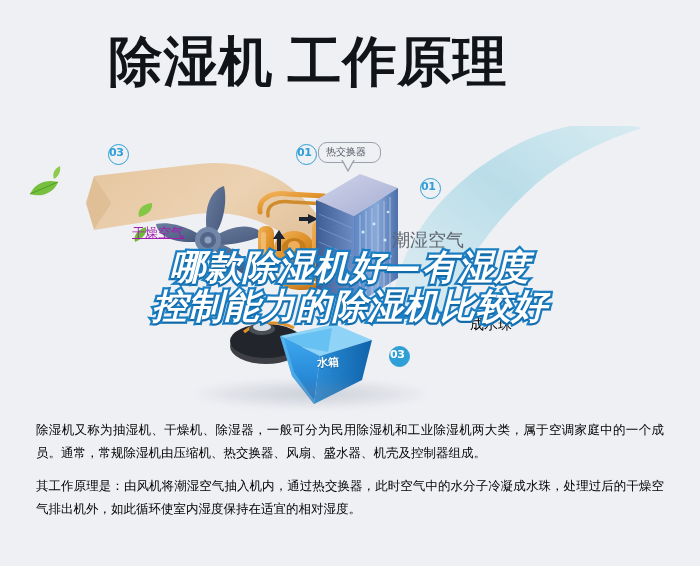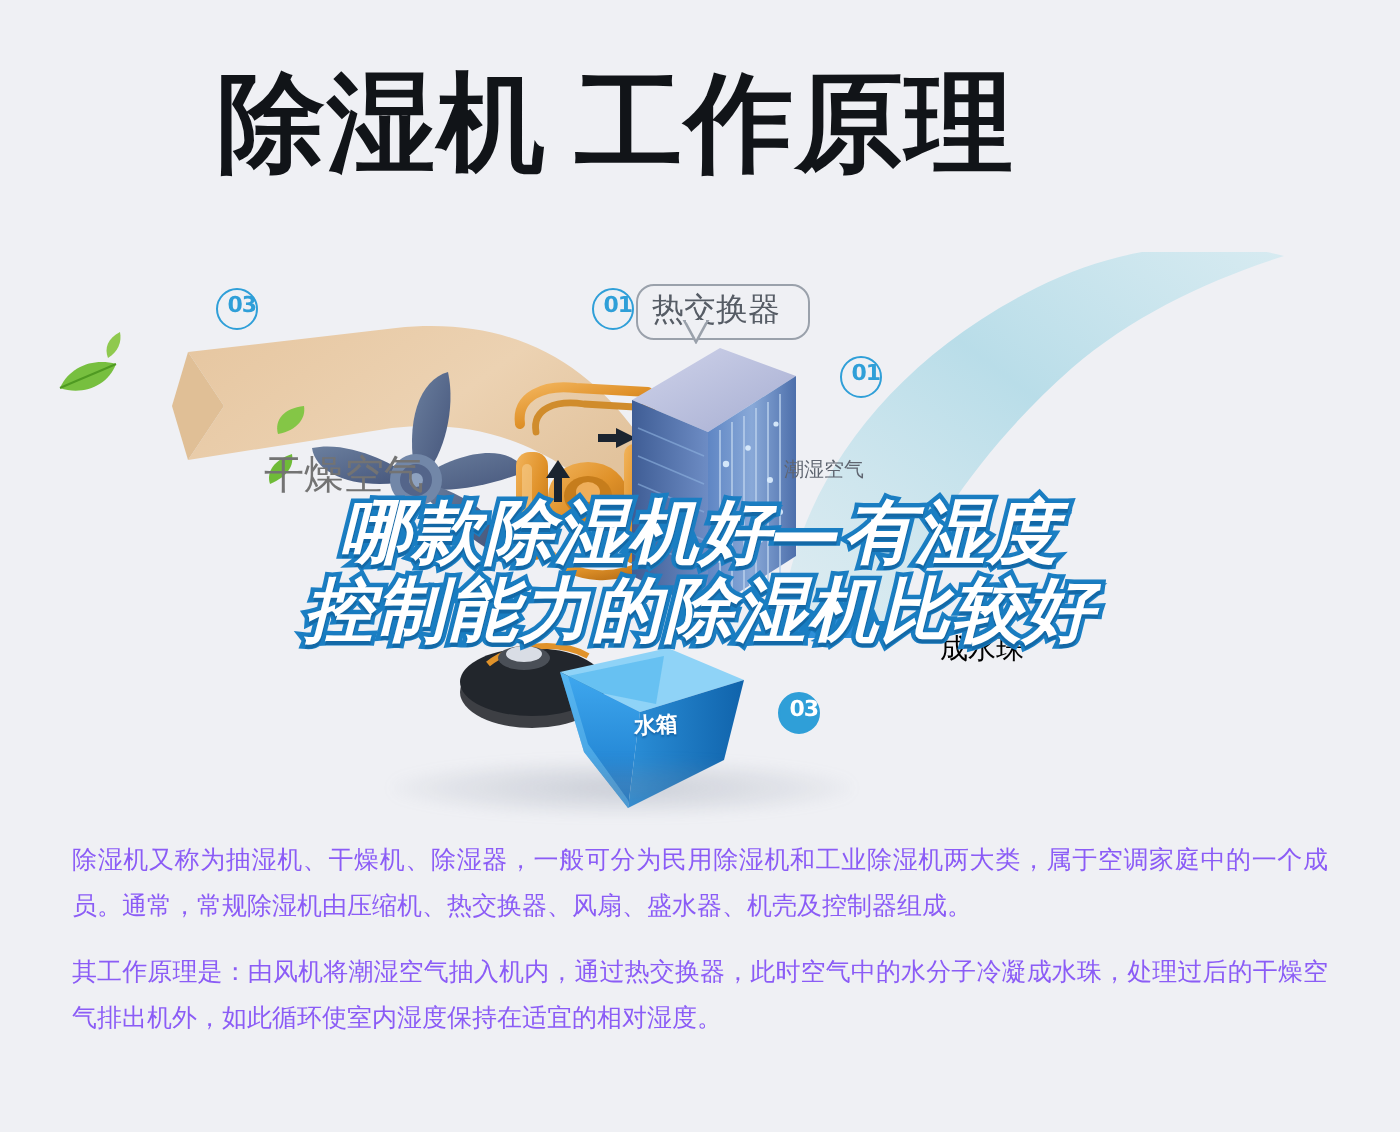--- a/index.html
+++ b/index.html
@@ -90,52 +90,52 @@
     filter:blur(3px);
   }
 
   
   .badge{
     position:absolute;
     width:19px;height:19px;border-radius:50%;
     border:1.6px solid #2f9fd8;
     color:#2f9fd8;
     font-size:11px;font-weight:bold;
-    line-height:16px;text-align:right;
+    line-height:16px;text-align:left;
     font-family:"DejaVu Sans","Liberation Sans",sans-serif;
     background:transparent;
     letter-spacing:-0.5px;
   }
   .badge.filled{
     background:#2f9fd8;color:#ffffff;border-color:#2f9fd8;
   }
   .badge-03{left:108px;top:26px;}
   .badge-02{left:296px;top:26px;}
   .badge-01{left:420px;top:60px;}
   .badge-03b{left:389px;top:228px;}
 
   .cap{
     position:absolute;
     color:#5a6068;
     font-family:"DejaVu Sans","Liberation Sans",sans-serif;
     white-space:nowrap;
   }
-  .cap-dry{left:132px;top:106px;font-size:20px;color:#737373;}
-  .cap-humid{left:392px;top:110px;font-size:10px;color:#5f6570;}
+  .cap-dry{left:132px;top:106px;font-size:13px;color:#a21caf;text-decoration:underline;}
+  .cap-humid{left:392px;top:110px;font-size:18px;color:#5f6570;}
   .cap-cond{left:470px;top:198px;font-size:14px;color:#000000;}
   .cap-out{left:414px;top:226px;font-size:15px;color:#4e545c;}
 
   
   .bubble{
     position:absolute;left:318px;top:24px;
     padding:2px 14px 3px 7px;
     border:1.4px solid #9aa1ab;
     border-radius:9px;
     background:#eff0f4;
-    font-size:16px;color:#565c65;
+    font-size:10px;color:#565c65;
     font-family:"DejaVu Sans","Liberation Sans",sans-serif;
     white-space:nowrap;
   }
   .bubble-tail{
     position:absolute;left:341px;top:42px;width:14px;height:12px;
   }
   .bubble-tail svg{display:block;}
 
   
   .overlay{
@@ -155,21 +155,21 @@
     -webkit-text-stroke:4.5px #1b7fc4;
     paint-order:stroke fill;
     text-shadow:
        0 2px 0 rgba(10,70,120,.35),
        0 0 2px rgba(20,110,170,.55);
   }
 
   
   .copy{
     position:absolute;left:36px;top:418px;width:628px;
-    color:#8b5cf6;
+    color:#000000;
     font-size:12.5px;
     line-height:23px;
     font-family:"DejaVu Sans","Liberation Sans",sans-serif;
     text-align:justify;
   }
   .copy p{margin:0 0 10px 0;}
   .copy p:last-child{margin-bottom:0;}
 </style>
 </head>
 <body>

